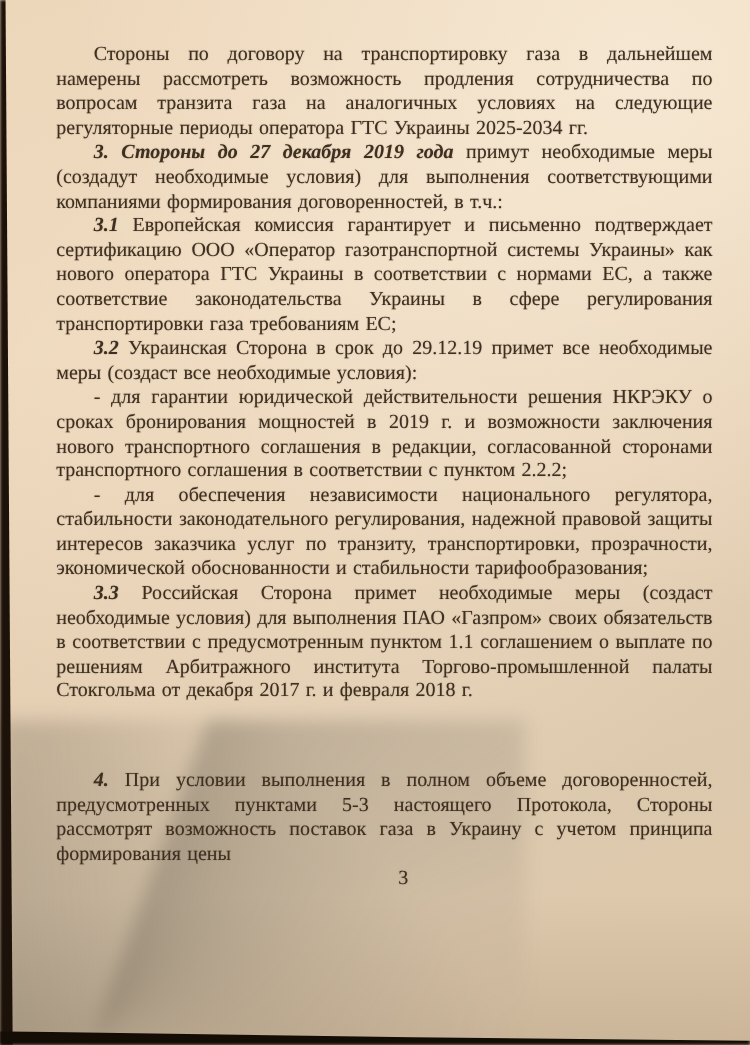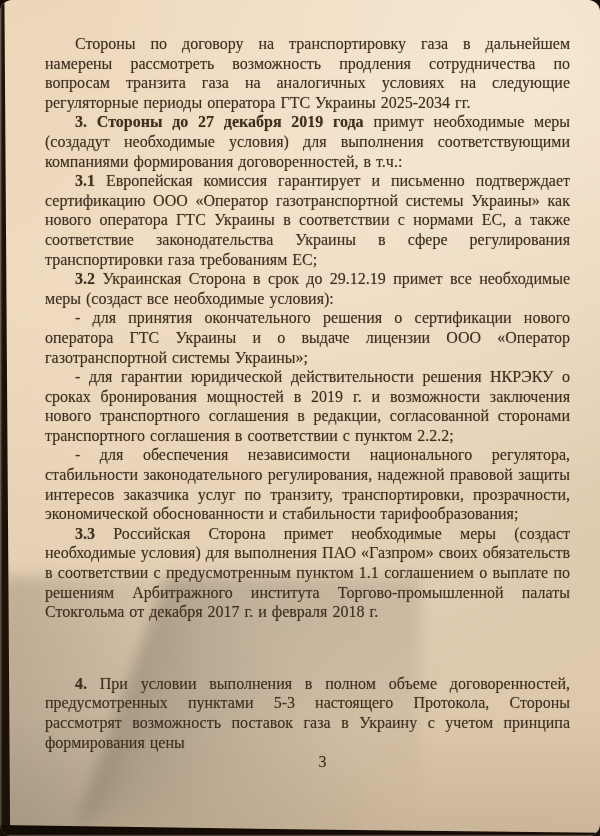--- a/index.html
+++ b/index.html
@@ -8,21 +8,20 @@
     width: 600px;
     height: 836px;
     overflow: hidden;
     background: #171009;
   }
   .photo {
     position: relative;
     width: 600px;
     height: 836px;
     overflow: hidden;
-    border-radius: 12px;
   }
   
   .paper {
     position: absolute;
     inset: 0;
     background:
       radial-gradient(circle at 85% 6%, rgba(255,248,235,0.45), rgba(255,248,235,0) 48%),
       radial-gradient(circle at 50% 45%, rgba(255,244,226,0.18), rgba(255,244,226,0) 60%),
       linear-gradient(160deg, #edd7bb 0%, #efdabf 28%, #e7d1b5 52%, #dcc9ae 76%, #e0c8a9 100%);
   }
@@ -75,21 +74,21 @@
     color: #3e2f20;
     text-align: justify;
     text-shadow: 0 0 1px rgba(74,56,38,0.45);
     filter: blur(0.3px);
   }
   .text p {
     margin: 0;
     text-indent: 30px;
     word-spacing: 1px;
   }
-  .text b { font-weight: bold; }
+  .text b { font-weight: bold; font-style: italic; }
   .clause-4 { margin-top: 52px !important; }
   .pagenum {
     margin-top: 9px;
     text-align: center;
     text-indent: 0;
   }
 </style>
 </head>
 <body>
 
@@ -102,21 +101,20 @@
 
     <p><span>Стороны по договору на транспортировку газа в дальнейшем намерены рассмотреть возможность продления сотрудничества по вопросам транзита газа на аналогичных условиях на следующие регуляторные периоды оператора ГТС Украины 2025-2034 гг.</span></p>
 
     <p><b>3. Стороны до 27 декабря 2019 года</b><span> примут необходимые меры (создадут необходимые условия) для выполнения соответствующими компаниями формирования договоренностей, в т.ч.:</span></p>
 
     <p><b>3.1</b><span> Европейская комиссия гарантирует и письменно подтверждает сертификацию ООО «Оператор газотранспортной системы Украины» как нового оператора ГТС Украины в соответствии с нормами ЕС, а также соответствие законодательства Украины в сфере регулирования транспортировки газа требованиям ЕС;</span></p>
 
     <p><b>3.2</b><span> Украинская Сторона в срок до 29.12.19 примет все необходимые меры (создаст все необходимые условия):</span></p>
 
 
-    <p><span>- для принятия окончательного решения о сертификации нового оператора ГТС Украины и о выдаче лицензии ООО «Оператор газотранспортной системы Украины»;</span></p>
 
     <p><span>- для гарантии юридической действительности решения НКРЭКУ о сроках бронирования мощностей в 2019 г. и возможности заключения нового транспортного соглашения в редакции, согласованной сторонами транспортного соглашения в соответствии с пунктом 2.2.2;</span></p>
 
     <p><span>- для обеспечения независимости национального регулятора, стабильности законодательного регулирования, надежной правовой защиты интересов заказчика услуг по транзиту, транспортировки, прозрачности, экономической обоснованности и стабильности тарифообразования;</span></p>
 
     <p><b>3.3</b><span> Российская Сторона примет необходимые меры (создаст необходимые условия) для выполнения ПАО «Газпром» своих обязательств в соответствии с предусмотренным пунктом 1.1 соглашением о выплате по решениям Арбитражного института Торгово-промышленной палаты Стокгольма от декабря 2017 г. и февраля 2018 г.</span></p>
 
     <p class="clause-4"><b>4.</b><span> При условии выполнения в полном объеме договоренностей, предусмотренных пунктами 5-3 настоящего Протокола, Стороны рассмотрят возможность поставок газа в Украину с учетом принципа формирования цены</span></p>
 
     <p class="pagenum">3</p>

